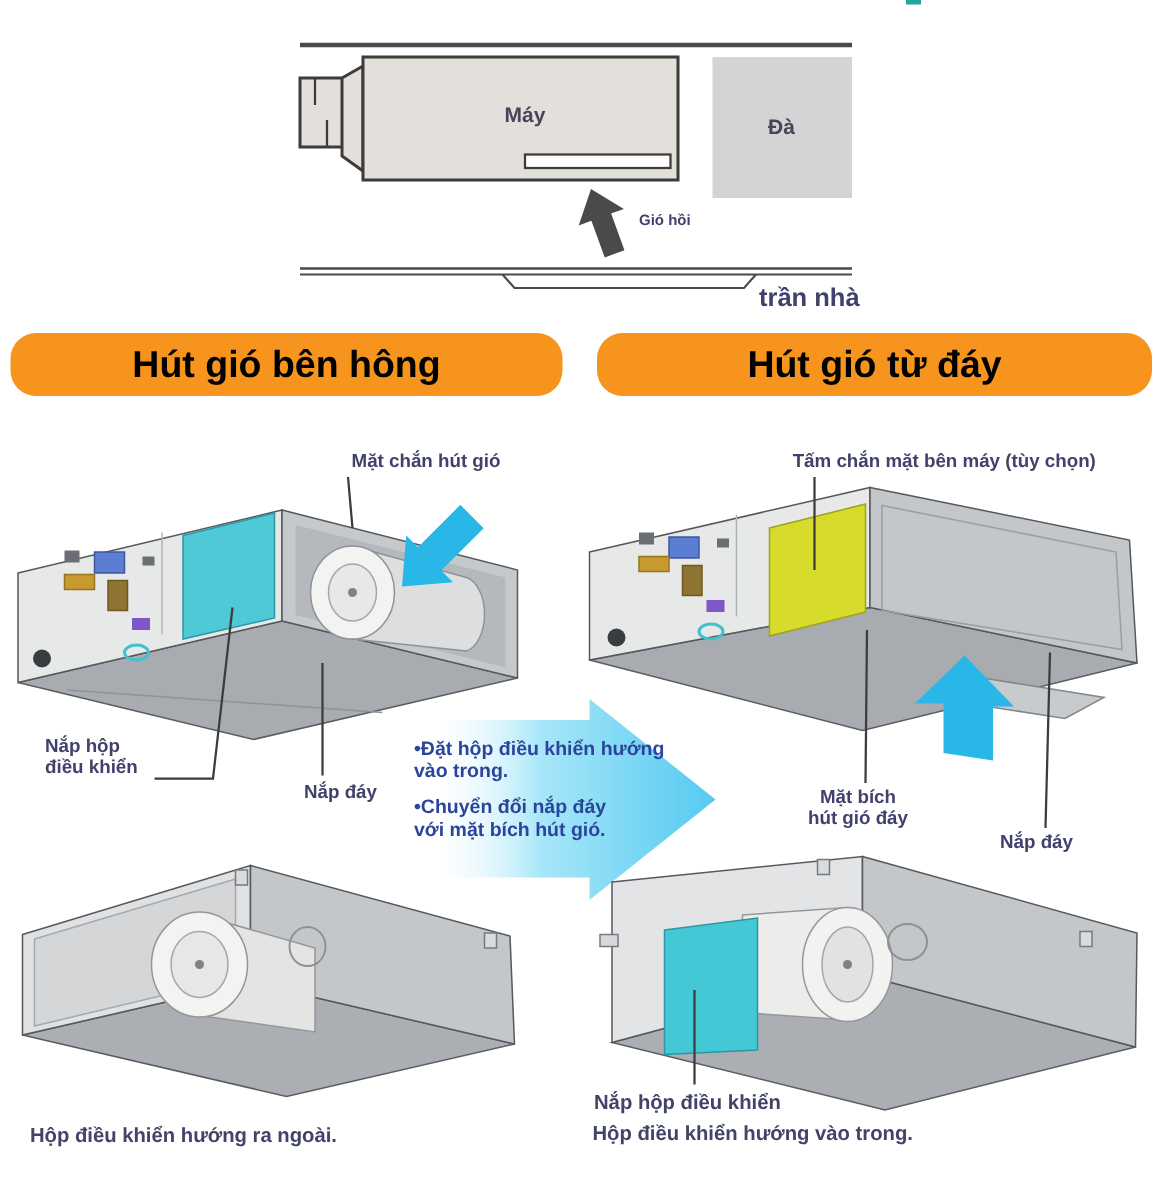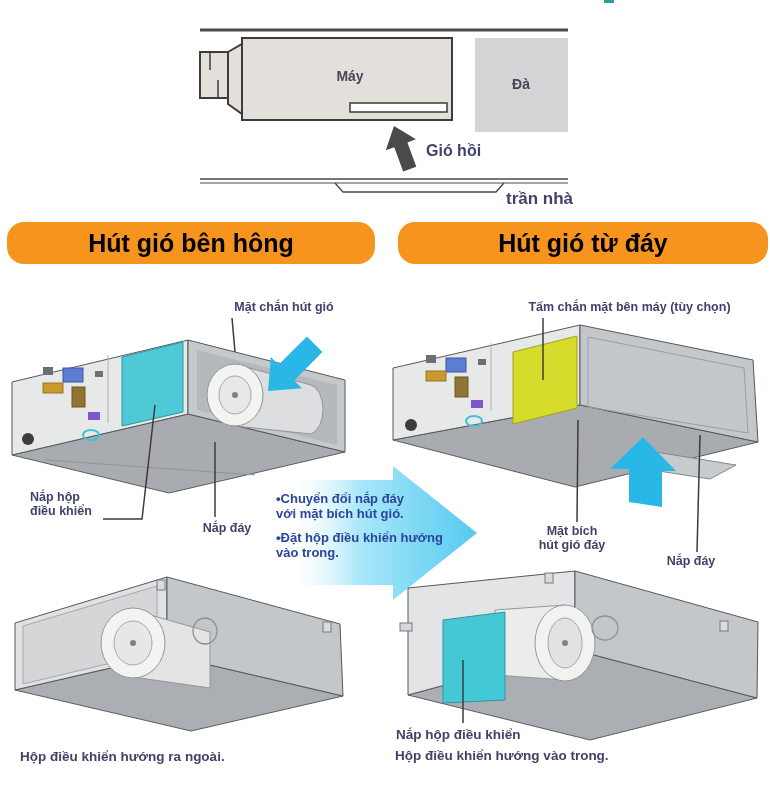--- a/index.html
+++ b/index.html
@@ -49,21 +49,21 @@
   <g transform="translate(209,106) rotate(-20)">
     <polygon points="0,0 16,20 7,20 7,46 -7,46 -7,20 -16,20" fill="#4A4A4A"></polygon>
   </g>
 
   <line x1="15" y1="159" x2="383" y2="159" stroke="#4A4A4A" stroke-width="1.6"></line>
   <line x1="15" y1="163" x2="383" y2="163" stroke="#4A4A4A" stroke-width="1.2"></line>
   <path d="M150,163 L158,172 H311 L319,163" fill="none" stroke="#4A4A4A" stroke-width="1.4"></path>
 </svg>
 <span class="lbl center" style="left:320px;top:69px;width:60px;font-size:14px;color:#4B4458;">Máy</span>
 <span class="lbl center" style="left:495px;top:77px;width:52px;font-size:14px;color:#4B4458;">Đà</span>
-<span class="lbl" style="left:426px;top:142px;width:70px;font-size:16px;">Gió hồi</span>
+<span class="lbl" style="left:426px;top:142px;width:70px;font-size:10px;">Gió hồi</span>
 <span class="lbl" style="left:506px;top:189px;width:70px;font-size:17px;">trần nhà</span>
 
 <div class="banner" style="left:7px;width:368px;">
   <span>Hút gió bên hông</span>
 </div>
 <div class="banner" style="left:398px;width:370px;border-radius:17px;">
   <span>Hút gió từ đáy</span>
 </div>
 
 <svg style="left:5px;top:295px;" width="375" height="235" viewBox="0 0 375 235">
@@ -144,24 +144,24 @@
   <defs>
     <linearGradient id="bigArrowGrad" x1="0" y1="0" x2="1" y2="0">
       <stop offset="0" stop-color="#EAF9FE" stop-opacity="0.15"></stop>
       <stop offset="0.35" stop-color="#A8E7F9"></stop>
       <stop offset="1" stop-color="#55CAF0"></stop>
     </linearGradient>
   </defs>
   <polygon points="2,20 98,20 98,6 182,73 98,140 98,125 2,125" fill="url(#bigArrowGrad)"></polygon>
 </svg>
 <div class="abs" style="left:276px;top:492px;width:205px;">
+  <div class="note-item">•Đặt hộp điều khiển hướng
+vào trong.</div>
   <div class="note-item">•Chuyển đổi nắp đáy
 với mặt bích hút gió.</div>
-  <div class="note-item">•Đặt hộp điều khiển hướng
-vào trong.</div>
 </div>
 
 <svg style="left:5px;top:560px;" width="350" height="185" viewBox="0 0 350 185">
 
   <polygon points="10,130 162,95 338,136 186,171" fill="#ABAFB4" stroke="#5A5D61" stroke-width="1"></polygon>
 
   <polygon points="10,63 162,17 162,95 10,130" fill="#DFE1E2" stroke="#55585C" stroke-width="1"></polygon>
   <polygon points="18,66 152,26 152,92 18,124" fill="#D4D6D7" stroke="#A6A9AC" stroke-width="1"></polygon>
 
   <polygon points="162,17 335,64 338,136 162,95" fill="#C4C7CA" stroke="#55585C" stroke-width="1"></polygon>

